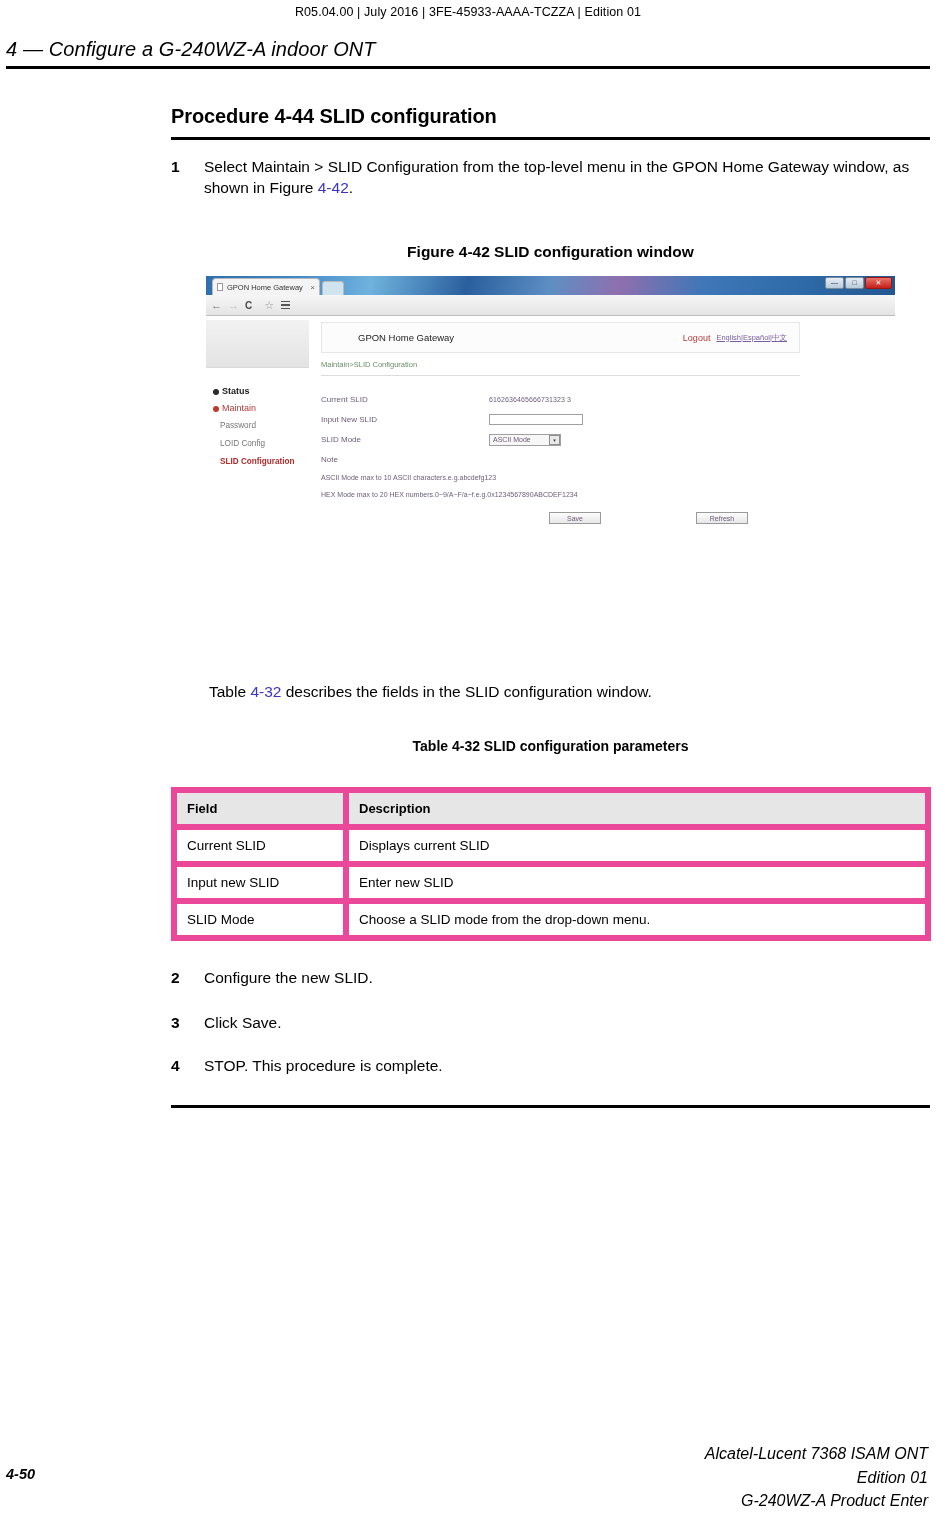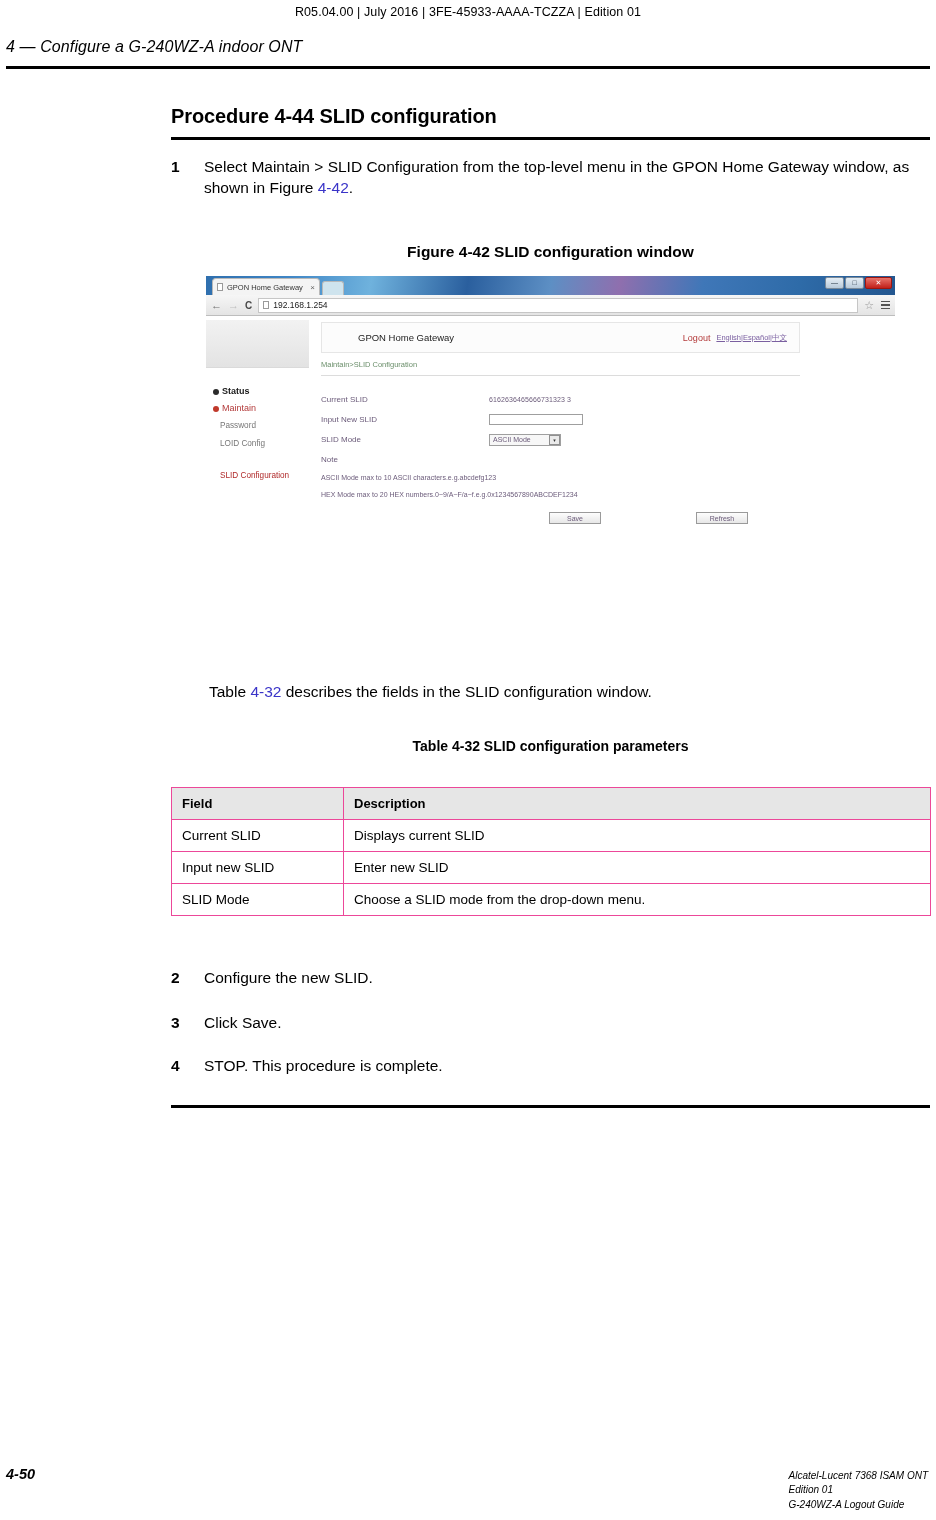--- a/index.html
+++ b/index.html
@@ -16,21 +16,21 @@
   
   .doc-topline {
     position: absolute; top: 0; left: 0; width: 936px;
     text-align: center;
     font-size: 12.5px;
     letter-spacing: 0.1px;
     padding-top: 5px;
   }
   .running-head {
     position: absolute; top: 38px; left: 6px;
-    font-size: 16px;
+    font-size: 20px;
     font-style: italic;
     letter-spacing: 0.1px;
   }
   .head-rule {
     position: absolute; top: 66px; left: 6px; width: 924px; height: 3px;
     background: #000;
   }
 
   
   .proc-title {
@@ -181,21 +181,21 @@
   }
   .smi .bullet {
     width: 6px; height: 6px; border-radius: 50%;
     margin-right: 3px; flex: none;
   }
   .smi.status .bullet { background: #2b2b2b; }
   .smi.maintain .bullet { background: #c0392b; }
   .smi.status .lbl { color: #1a1a1a; font-weight: bold; font-size: 9px; }
   .smi.maintain .lbl { color: #b33a3a; font-size: 9px; }
   .smi.sub { padding-left: 10px; color: #777; font-size: 8.2px; line-height: 16px; }
-  .smi.sub.active { color: #b02a2a; font-weight: normal; margin-top: 14px; }
+  .smi.sub.active { color: #b02a2a; font-weight: bold; }
 
   .content {
     position: absolute; top: 0; left: 103px; right: 0; bottom: 22px;
     background: #fff;
   }
   .app-head {
     margin: 6px 95px 0 12px;
     height: 31px;
     background: #fcfcfc;
     border: 1px solid #e6e6e6;
@@ -305,40 +305,41 @@
     text-align: center; font-size: 14px; font-weight: bold;
   }
 
   table.params {
     position: absolute; top: 787px; left: 171px;
     width: 760px;
     border-collapse: collapse;
     font-size: 13.5px;
   }
   table.params th, table.params td {
-    border: 1px solid #ec4899;
+    border: 6px solid #ec4899;
     padding: 8px 10px;
     text-align: left;
     vertical-align: middle;
   }
   table.params thead th {
     background: #e6e6e6;
     font-weight: bold;
     font-size: 13px;
   }
   table.params col.c1 { width: 172px; }
 
   
   .pg-num {
     position: absolute; bottom: 38px; left: 6px;
     font-size: 14.5px; font-style: italic; font-weight: bold;
   }
   .foot-right {
     position: absolute; bottom: 8px; right: 8px;
-    font-size: 10px; font-style: italic;
+    text-align: right;
+    font-size: 16px; font-style: italic;
     line-height: 1.45;
   }
 </style>
 </head>
 <body>
 
 <div class="doc-topline">R05.04.00 | July 2016 | 3FE-45933-AAAA-TCZZA | Edition 01</div>
 <div class="running-head">4 —  Configure a G-240WZ-A indoor ONT</div>
 <div class="head-rule"></div>
 
@@ -365,24 +366,20 @@
       <div class="wbtn">—</div>
       <div class="wbtn">□</div>
       <div class="wbtn close">✕</div>
     </div>
   </div>
 
   <div class="abar">
     <span class="nav-ic">←</span>
     <span class="nav-ic fwd">→</span>
     <span class="nav-ic rel">C</span>
-    <div class="urlbox">
-      <span class="page-ic"></span>
-      <span>192.168.1.254</span>
-    </div>
     <div class="abar-right">
       <span class="star">☆</span>
       <span class="hamb">
           <i></i>
           <i></i>
           <i></i>
         </span>
     </div>
   </div>
 
@@ -516,14 +513,14 @@
 <div class="step" id="step4">
   <span class="num">4</span>
   <span class="body">STOP. This procedure is complete.</span>
 </div>
 <div class="end-rule"></div>
 
 <div class="pg-num">4-50</div>
 <div class="foot-right">
   <div>Alcatel-Lucent 7368 ISAM ONT</div>
   <div>Edition 01</div>
-  <div>G-240WZ-A Logout Guide</div>
+  <div>G-240WZ-A Product Enter</div>
 </div>
 
 </body></html>

